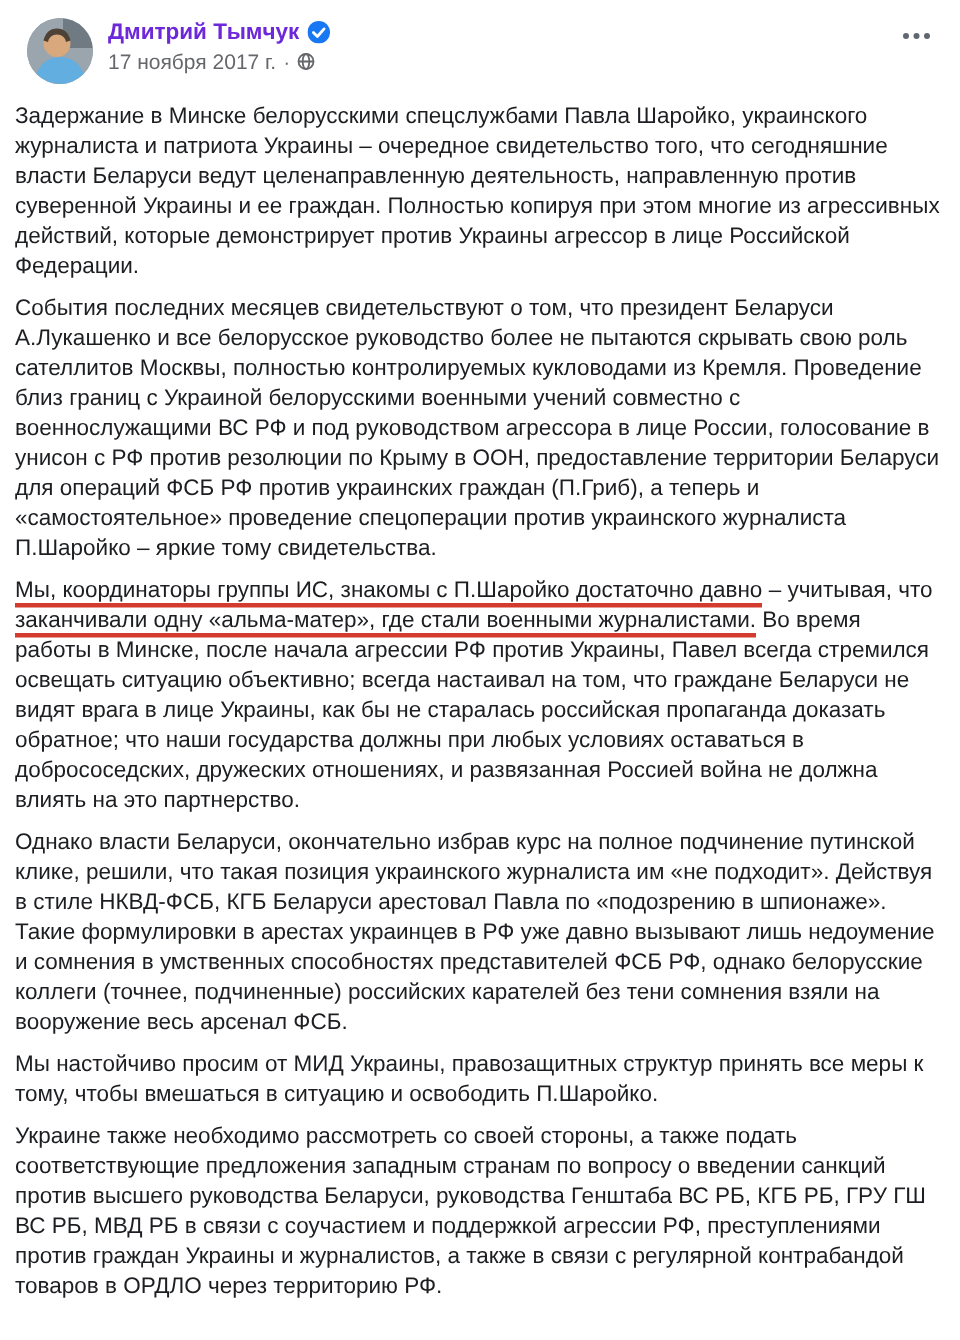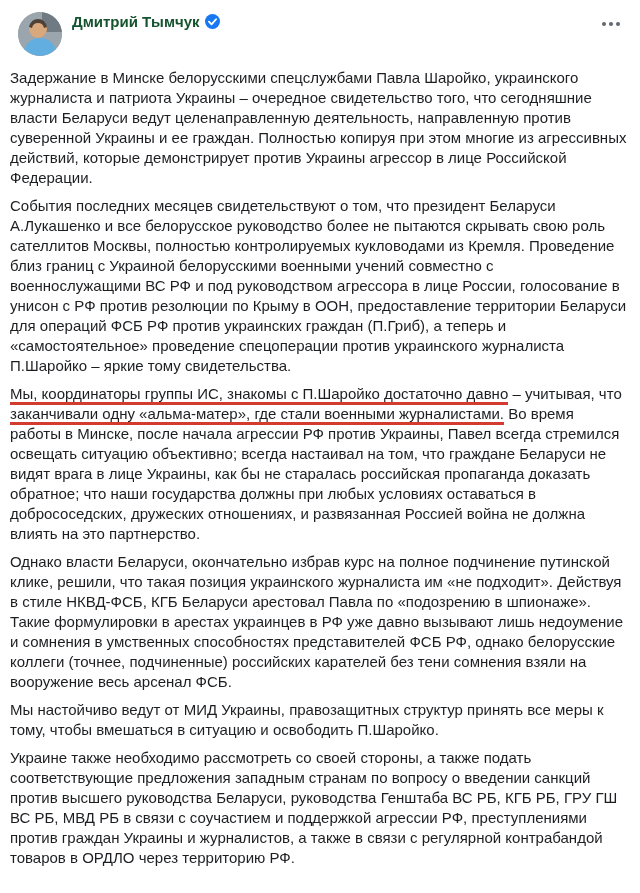--- a/index.html
+++ b/index.html
@@ -16,21 +16,21 @@
     min-height:893px;
     font-family:"Liberation Sans","DejaVu Sans",sans-serif;
     color:var(--text-primary);
     overflow-x:hidden;
   }
   
   .header{display:flex;align-items:flex-start;padding:12px 14px 4px 18px;}
   .avatar{width:44px;height:44px;border-radius:50%;overflow:hidden;flex:none;cursor:pointer;background:#8d9aa5;}
   .header-info{margin-left:10px;flex:1;}
   .author-row{display:flex;align-items:center;gap:5px;margin-top:1px;}
-  .author{font-size:15px;font-weight:700;color:#14532d;cursor:pointer;}
+  .author{font-size:15px;font-weight:700;color:#6d28d9;cursor:pointer;}
   .badge{width:15px;height:15px;display:inline-block;}
   .date-row{display:flex;align-items:center;gap:5px;margin-top:3px;font-size:14px;color:var(--text-secondary);}
   .dot-sep{font-size:13px;}
   .menu-btn{display:flex;gap:3px;padding:10px 6px;cursor:pointer;align-items:center;}
   .menu-btn i{width:4px;height:4px;border-radius:50%;background:#606770;display:block;}
   
   .post-text{padding:8px 12px 0 10px;font-size:15px;line-height:20px;}
   .post-text p{margin:0 0 8px;}
   .red-underline{
     border-bottom:3px solid var(--underline-red);
@@ -58,28 +58,37 @@
     </svg>
   </div>
   <div class="header-info">
     <div class="author-row">
       <span class="author">Дмитрий Тымчук</span>
       <svg class="badge" viewBox="0 0 16 16">
         <circle cx="8" cy="8" r="8" fill="#1877f2"></circle>
         <path d="M4.2 8.2 L7 11 L11.8 5.6" stroke="#fff" stroke-width="2" fill="none" stroke-linecap="round" stroke-linejoin="round"></path>
       </svg>
     </div>
+    <div class="date-row">
+      <span>17 ноября 2017 г.</span>
+      <span class="dot-sep">·</span>
+      <svg width="12" height="12" viewBox="0 0 12 12">
+        <circle cx="6" cy="6" r="5" fill="none" stroke="#65676b" stroke-width="1.2"></circle>
+        <ellipse cx="6" cy="6" rx="2.2" ry="5" fill="none" stroke="#65676b" stroke-width="1.2"></ellipse>
+        <line x1="1" y1="6" x2="11" y2="6" stroke="#65676b" stroke-width="1.2"></line>
+      </svg>
+    </div>
   </div>
   <div class="menu-btn">
     <i></i>
       <i></i>
       <i></i>
   </div>
 </div>
 
 <div class="post-text">
     <p><span>Задержание в Минске белорусскими спецслужбами Павла Шаройко, украинского журналиста и патриота Украины – очередное свидетельство того, что сегодняшние власти Беларуси ведут целенаправленную деятельность, направленную против суверенной Украины и ее граждан. Полностью копируя при этом многие из агрессивных действий, которые демонстрирует против Украины агрессор в лице Российской Федерации.</span></p>
     <p><span>События последних месяцев свидетельствуют о том, что президент Беларуси А.Лукашенко и все белорусское руководство более не пытаются скрывать свою роль сателлитов Москвы, полностью контролируемых кукловодами из Кремля. Проведение близ границ с Украиной белорусскими военными учений совместно с военнослужащими ВС РФ и под руководством агрессора в лице России, голосование в унисон с РФ против резолюции по Крыму в ООН, предоставление территории Беларуси для операций ФСБ РФ против украинских граждан (П.Гриб), а теперь и «самостоятельное» проведение спецоперации против украинского журналиста П.Шаройко – яркие тому свидетельства.</span></p>
     <p><span class="red-underline">Мы, координаторы группы ИС, знакомы с П.Шаройко достаточно давно</span><span> – учитывая, что </span><span class="red-underline">заканчивали одну «альма-матер», где стали военными журналистами.</span><span> Во время работы в Минске, после начала агрессии РФ против Украины, Павел всегда стремился освещать ситуацию объективно; всегда настаивал на том, что граждане Беларуси не видят врага в лице Украины, как бы не старалась российская пропаганда доказать обратное; что наши государства должны при любых условиях оставаться в добрососедских, дружеских отношениях, и развязанная Россией война не должна влиять на это партнерство.</span></p>
     <p><span>Однако власти Беларуси, окончательно избрав курс на полное подчинение путинской клике, решили, что такая позиция украинского журналиста им «не подходит». Действуя в стиле НКВД-ФСБ, КГБ Беларуси арестовал Павла по «подозрению в шпионаже». Такие формулировки в арестах украинцев в РФ уже давно вызывают лишь недоумение и сомнения в умственных способностях представителей ФСБ РФ, однако белорусские коллеги (точнее, подчиненные) российских карателей без тени сомнения взяли на вооружение весь арсенал ФСБ.</span></p>
-    <p><span>Мы настойчиво ведут от МИД Украины, правозащитных структур принять все меры к тому, чтобы вмешаться в ситуацию и освободить П.Шаройко.</span></p>
+    <p><span>Мы настойчиво просим от МИД Украины, правозащитных структур принять все меры к тому, чтобы вмешаться в ситуацию и освободить П.Шаройко.</span></p>
     <p><span>Украине также необходимо рассмотреть со своей стороны, а также подать соответствующие предложения западным странам по вопросу о введении санкций против высшего руководства Беларуси, руководства Генштаба ВС РБ, КГБ РБ, ГРУ ГШ ВС РБ, МВД РБ в связи с соучастием и поддержкой агрессии РФ, преступлениями против граждан Украины и журналистов, а также в связи с регулярной контрабандой товаров в ОРДЛО через территорию РФ.</span></p>
   </div>
 
 </body></html>

